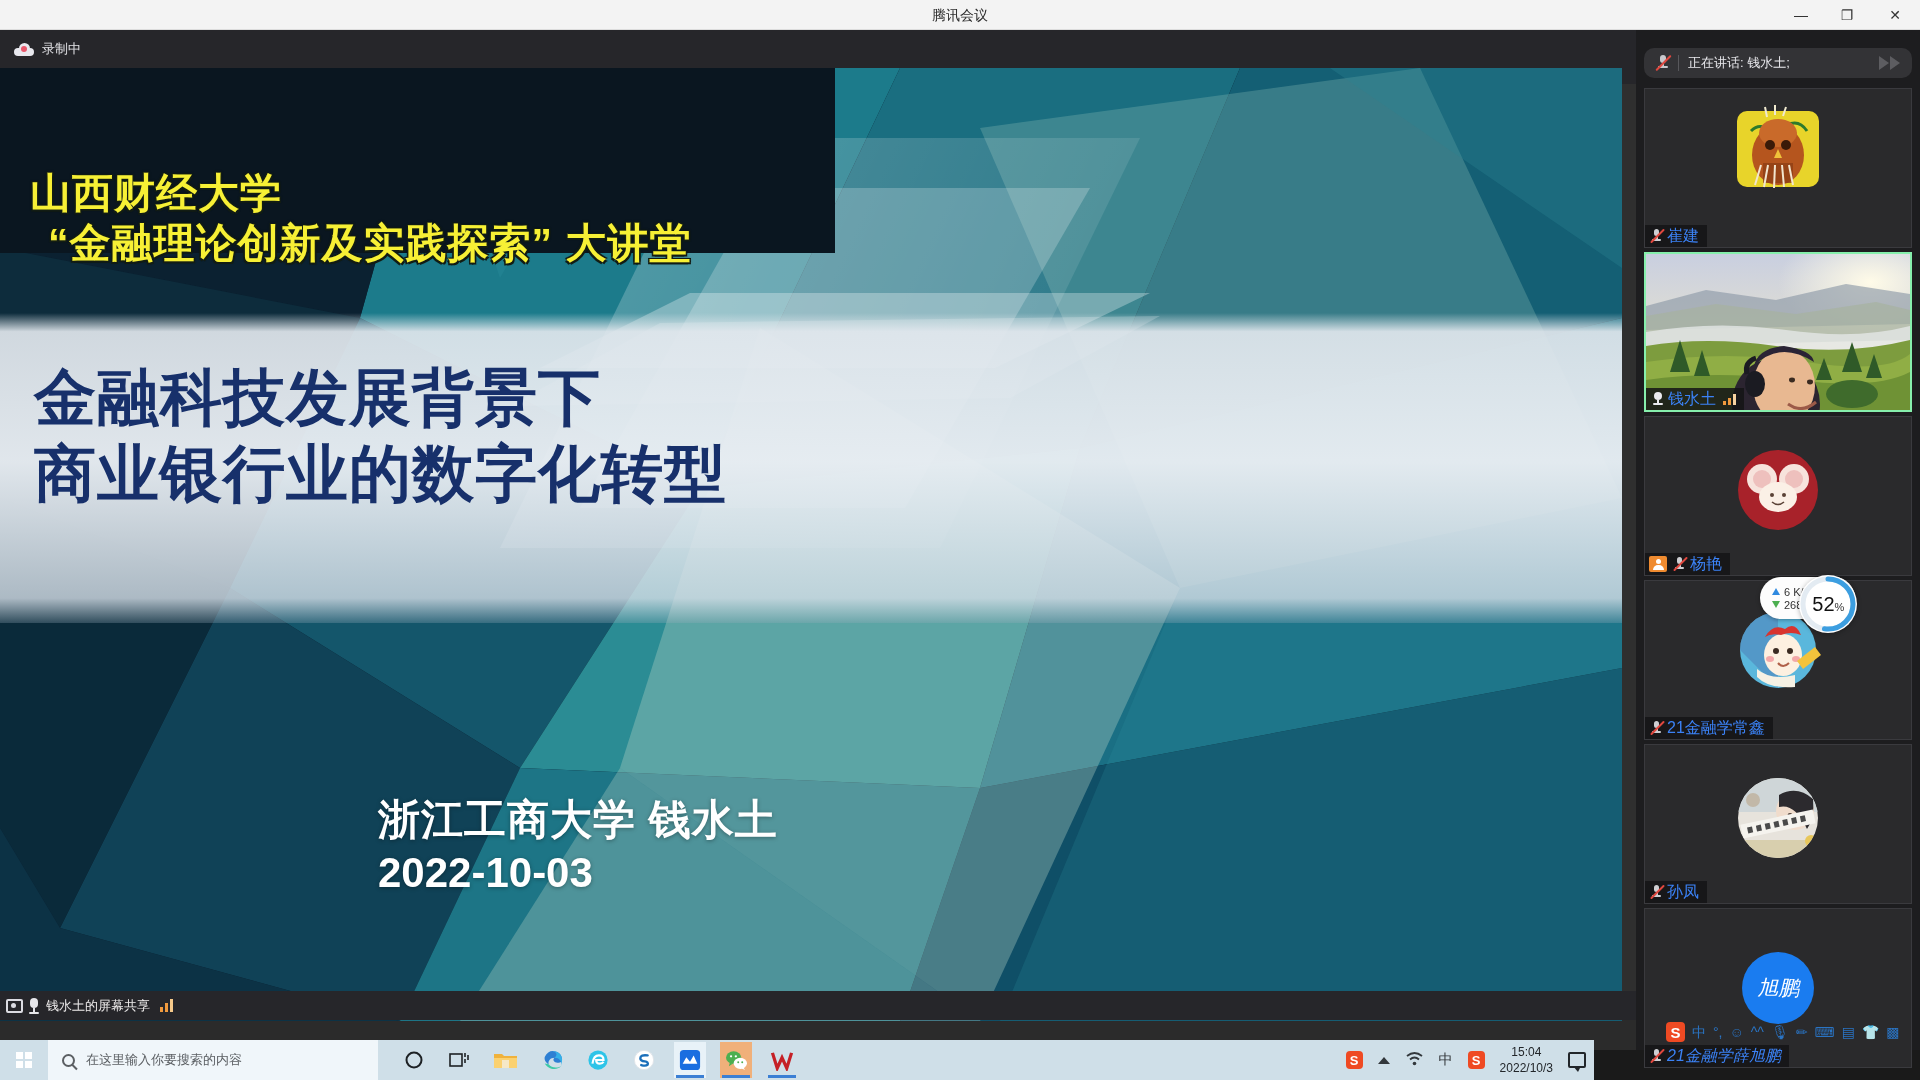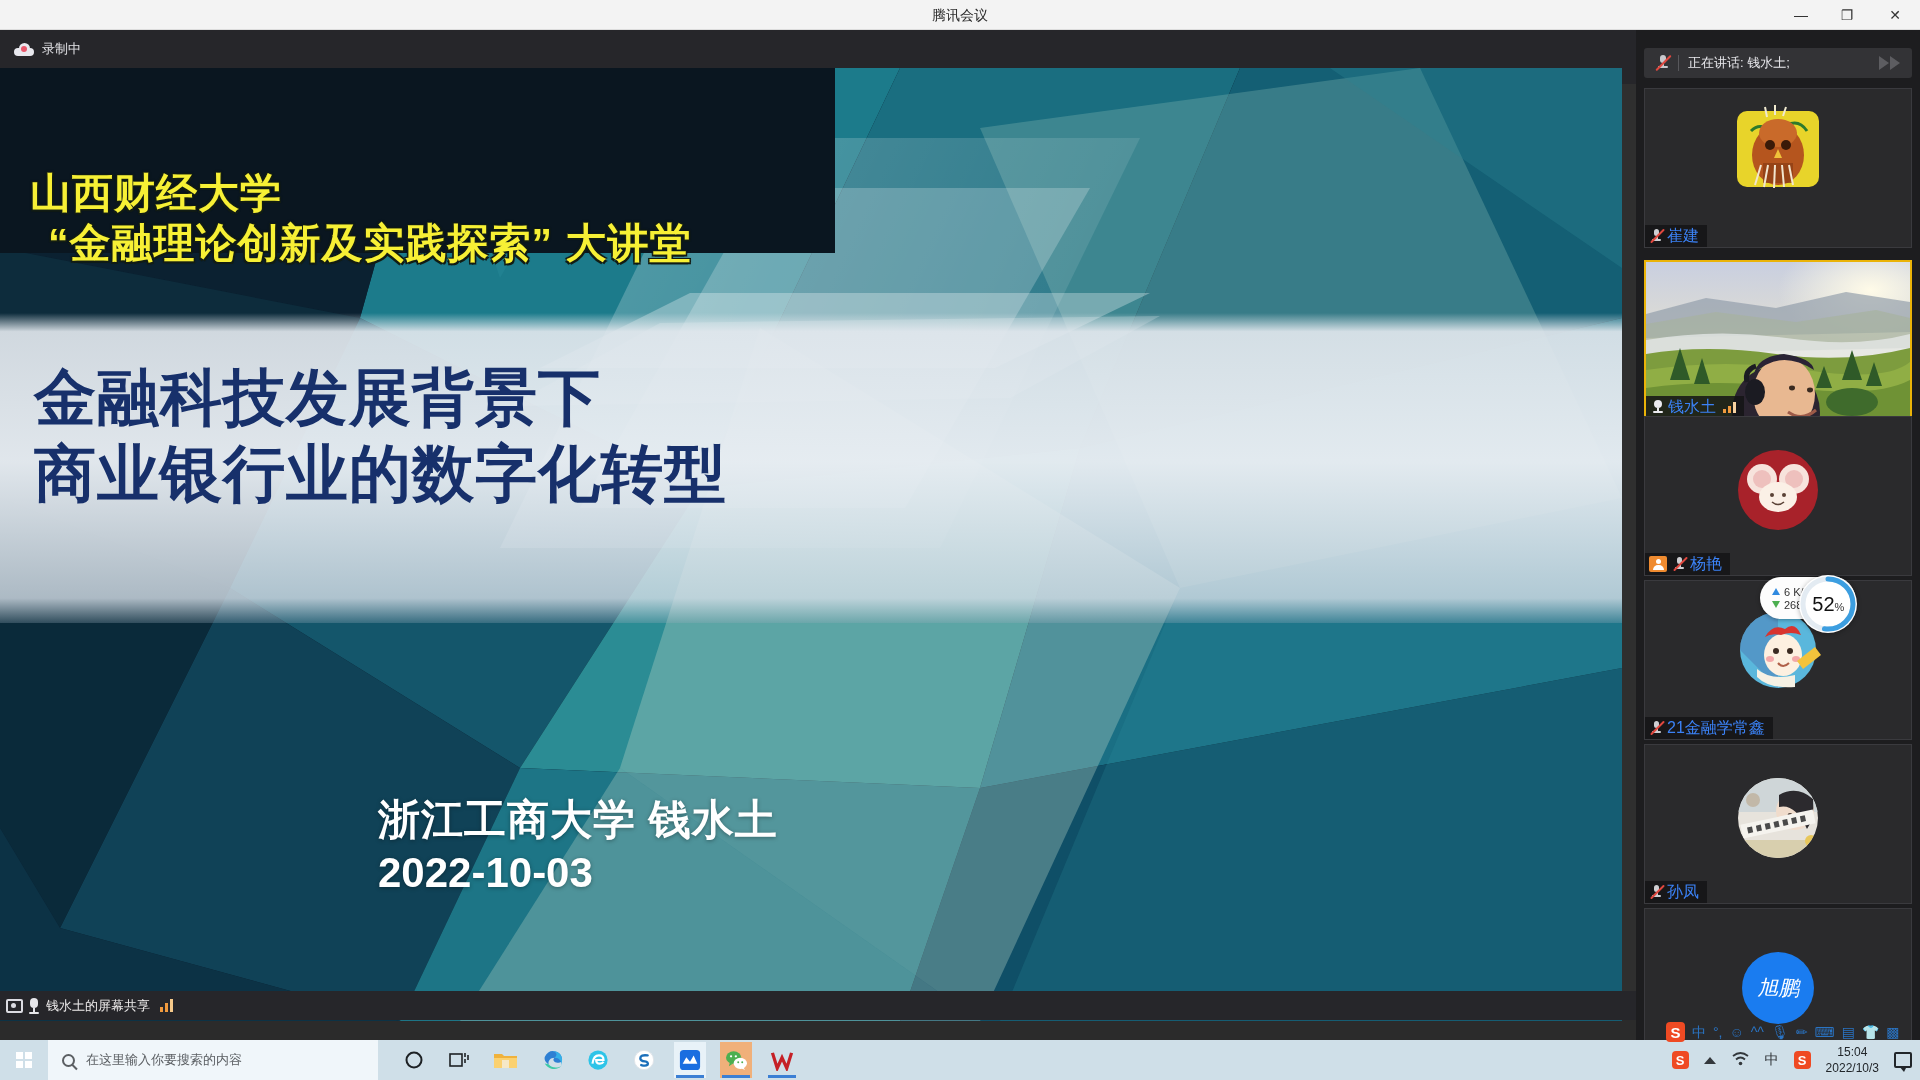--- a/index.html
+++ b/index.html
@@ -90,40 +90,40 @@
   .sig-bars { display:flex; align-items:flex-end; gap:2px; height:13px; margin-left:6px; }
   .sig-bars i { width:3px; background:#f09a3e; display:block; }
   .sig-bars i:nth-child(1){ height:5px; }
   .sig-bars i:nth-child(2){ height:9px; }
   .sig-bars i:nth-child(3){ height:13px; background:#f5c98a; }
 
   
   #rail { position:absolute; left:1636px; top:0; width:284px; height:1020px;
     background:#1d1d1f; }
   #speaking { position:absolute; left:8px; top:18px; width:268px; height:30px;
-    background:#333336; border-radius:3px; display:flex; align-items:center; }
+    background:#333336; border-radius:10px; display:flex; align-items:center; }
   #speaking .mic-off { position:relative; width:18px; height:18px; margin-left:10px; }
   #speaking .mic-off .cap { position:absolute; left:6px; top:1px; width:6px; height:8px;
     border-radius:3px; background:#c8c8cc; }
   #speaking .mic-off .stem { position:absolute; left:8px; top:9px; width:2px; height:3px;
     background:#c8c8cc; }
   #speaking .mic-off .base { position:absolute; left:4px; top:12px; width:10px; height:2px;
     background:#c8c8cc; border-radius:1px; }
   #speaking .mic-off .slash { position:absolute; left:-1px; top:8px; width:21px; height:2px;
     background:#e0483f; transform:rotate(-45deg); border-radius:1px; }
   #speaking .divider { width:1px; height:16px; background:#58585c; margin:0 9px 0 6px; }
   #speaking .sp-text { font-size:13px; color:#e8e8ec; white-space:nowrap; }
   #speaking .chev { position:absolute; right:12px; top:8px; display:flex; gap:1px; }
   #speaking .chev span { display:block; width:0; height:0;
     border-top:7px solid transparent; border-bottom:7px solid transparent;
     border-left:10px solid #5d5d61; }
 
   .tile { position:absolute; left:8px; width:268px; height:160px; background:#2a2a2c;
     border:1px solid #3a3a3e; overflow:hidden; }
-  .tile.active { border:2px solid #eab308;margin-top:8px; }
+  .tile.active { border:2px solid #86efac; }
   .tile-badge { position:absolute; left:0; bottom:0; height:22px; background:rgba(20,20,22,.86);
     display:flex; align-items:center; padding:0 8px 0 4px; gap:2px; }
   .tile-badge .mic-off { position:relative; width:16px; height:16px; flex:0 0 16px; }
   .tile-badge .mic-off .cap { position:absolute; left:5px; top:1px; width:5px; height:7px;
     border-radius:3px; background:#cfcfd3; }
   .tile-badge .mic-off .stem { position:absolute; left:7px; top:8px; width:2px; height:3px;
     background:#cfcfd3; }
   .tile-badge .mic-off .base { position:absolute; left:3px; top:11px; width:9px; height:2px;
     background:#cfcfd3; border-radius:1px; }
   .tile-badge .mic-off .slash { position:absolute; left:-1px; top:7px; width:19px; height:2px;
@@ -178,21 +178,21 @@
 
   
   #ime { position:absolute; left:1661px; top:1020px; height:24px; display:flex;
     align-items:center; gap:7px; padding:0 5px; z-index:60; }
   #ime .slogo { width:19px; height:20px; background:#ef4a23; border-radius:4px;
     color:#fff; font-size:15px; font-weight:bold; display:flex; align-items:center;
     justify-content:center; }
   #ime .g { font-size:14px; color:#2a74c4; line-height:1; }
 
   
-  #taskbar { position:absolute; left:0; top:1040px; width:1920px; height:40px;
+  #taskbar { position:absolute; left:0; top:1040px; width:1594px; height:40px;
     background:#cfdfe8; }
   #tb-start { position:absolute; left:4px; top:4px; width:40px; height:32px;
     display:flex; align-items:center; justify-content:center; }
   #tb-start .logo { width:16px; height:16px; display:grid;
     grid-template-columns:7px 7px; grid-template-rows:7px 7px; gap:2px; }
   #tb-start .logo i { background:#ffffff; display:block; }
   #tb-search { position:absolute; left:48px; top:0; width:330px; height:40px;
     background:#f0f6fa; display:flex; align-items:center; gap:11px; padding-left:14px; }
   #tb-search .mag { width:13px; height:13px; border:2px solid #5b5f63; border-radius:50%;
     position:relative; flex:0 0 13px; }

